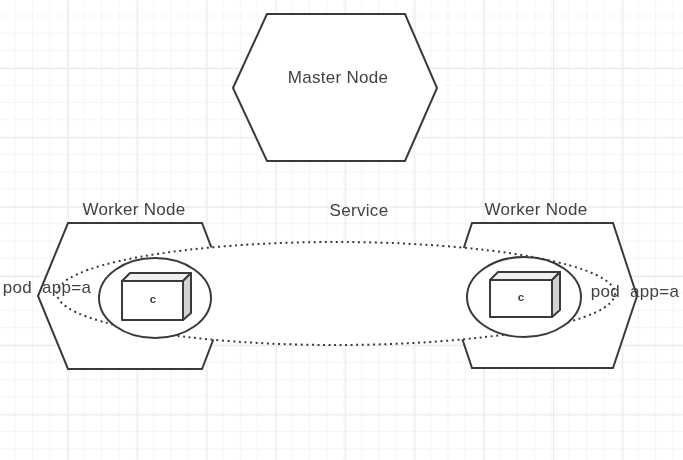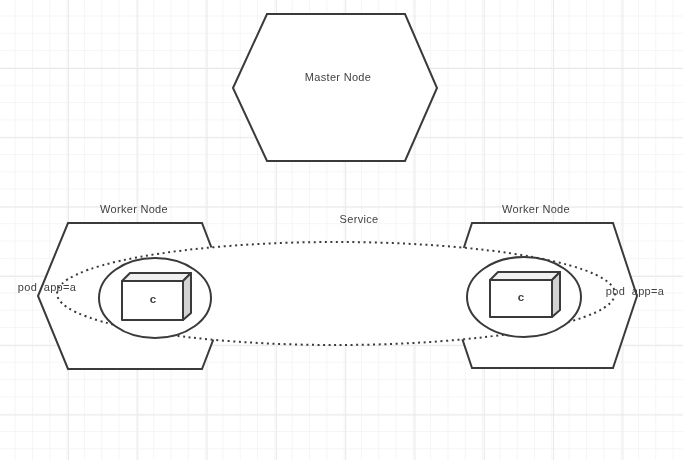--- a/index.html
+++ b/index.html
@@ -21,21 +21,21 @@
     background-position:68px 68px,68px 68px,14.7px 15.5px,14.7px 15.5px;
   }
   svg{position:absolute;left:0;top:0;}
   .shape{fill:var(--shape-fill);stroke:var(--stroke);stroke-width:2;}
   .dotted{fill:var(--shape-fill);stroke:var(--stroke);stroke-width:2;stroke-dasharray:2 3.6;}
   .cube-front{fill:var(--shape-fill);stroke:var(--stroke);stroke-width:2;stroke-linejoin:round;}
   .cube-top{fill:var(--cube-top);stroke:var(--stroke);stroke-width:2;stroke-linejoin:round;}
   .cube-side{fill:var(--cube-side);stroke:var(--stroke);stroke-width:2;stroke-linejoin:round;}
   .lbl{
     position:absolute;transform:translate(-50%,-50%);
-    font-size:11px;line-height:1.2;letter-spacing:.3px;
+    font-size:17px;line-height:1.2;letter-spacing:.3px;
     color:var(--text);white-space:pre;
   }
   .lbl-c{font-size:11.5px;font-weight:700;letter-spacing:0;}
 </style>
 </head>
 <body>
 
 <div class="canvas">
 
   <svg width="683" height="460" viewBox="0 0 683 460">
@@ -57,19 +57,19 @@
     <g>
       <polygon class="cube-top" points="490,280 498,272 560,272 552,280"></polygon>
       <polygon class="cube-side" points="552,280 560,272 560,310 552,317"></polygon>
       <rect class="cube-front" x="490" y="280" width="62" height="37"></rect>
     </g>
   </svg>
 
   <div class="lbl" style="left:338px;top:78px">Master Node</div>
   <div class="lbl" style="left:134px;top:210px">Worker Node</div>
   <div class="lbl" style="left:536px;top:210px">Worker Node</div>
-  <div class="lbl" style="left:359px;top:220px">Service</div>
+  <div class="lbl" style="left:359px;top:211px">Service</div>
   <div class="lbl" style="left:47px;top:288px">pod  app=a</div>
   <div class="lbl" style="left:635px;top:292px">pod  app=a</div>
   <div class="lbl lbl-c" style="left:153px;top:300px">c</div>
   <div class="lbl lbl-c" style="left:521px;top:298px">c</div>
 
 </div>
 
 </body></html>

